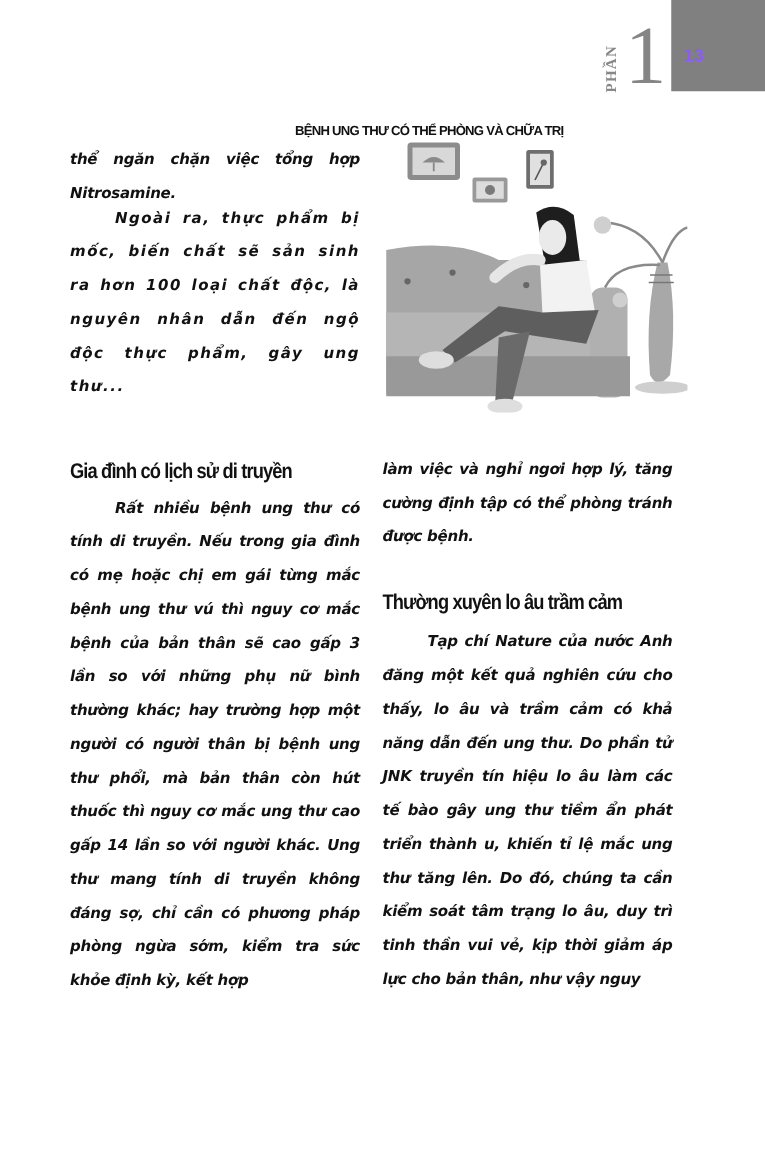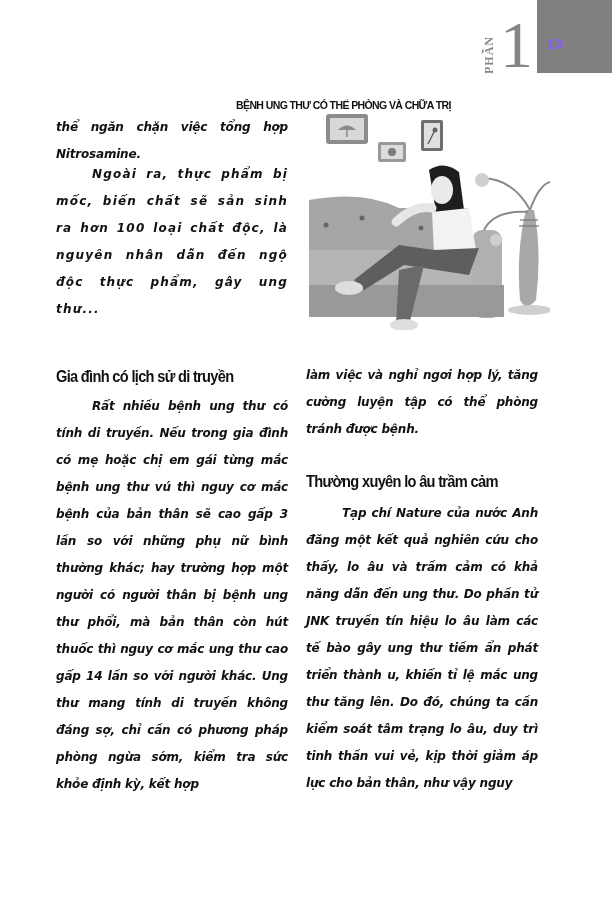--- a/index.html
+++ b/index.html
@@ -124,21 +124,21 @@
 <div class="part-number">1</div>
 
 <div class="col col-left">
   <p class="para" style="position:absolute; top:114px; width:232px;">thể ngăn chặn việc tổng hợp Nitrosamine.</p>
   <p class="para indent loose" style="position:absolute; top:161px; width:232px;">Ngoài ra, thực phẩm bị mốc, biến chất sẽ sản sinh ra hơn 100 loại chất độc, là nguyên nhân dẫn đến ngộ độc thực phẩm, gây ung thư...</p>
   <h2 class="heading" style="position:absolute; top:366px;">Gia đình có lịch sử di truyền</h2>
   <p class="para indent" style="position:absolute; top:393px; width:232px;">Rất nhiều bệnh ung thư có tính di truyền. Nếu trong gia đình có mẹ hoặc chị em gái từng mắc bệnh ung thư vú thì nguy cơ mắc bệnh của bản thân sẽ cao gấp 3 lần so với những phụ nữ bình thường khác; hay trường hợp một người có người thân bị bệnh ung thư phổi, mà bản thân còn hút thuốc thì nguy cơ mắc ung thư cao gấp 14 lần so với người khác. Ung thư mang tính di truyền không đáng sợ, chỉ cần có phương pháp phòng ngừa sớm, kiểm tra sức khỏe định kỳ, kết hợp</p>
 </div>
 
 <div class="col col-right">
-  <p class="para" style="position:absolute; top:362px; width:232px;">làm việc và nghỉ ngơi hợp lý, tăng cường luyện tập có thể phòng tránh được bệnh.</p>
+  <p class="para" style="position:absolute; top:362px; width:232px;">làm việc và nghỉ ngơi hợp lý, tăng cường định tập có thể phòng tránh được bệnh.</p>
   <h2 class="heading" style="position:absolute; top:471px;">Thường xuyên lo âu trầm cảm</h2>
   <p class="para indent" style="position:absolute; top:500px; width:232px;">Tạp chí Nature của nước Anh đăng một kết quả nghiên cứu cho thấy, lo âu và trầm cảm có khả năng dẫn đến ung thư. Do phần tử JNK truyền tín hiệu lo âu làm các tế bào gây ung thư tiềm ẩn phát triển thành u, khiến tỉ lệ mắc ung thư tăng lên. Do đó, chúng ta cần kiểm soát tâm trạng lo âu, duy trì tinh thần vui vẻ, kịp thời giảm áp lực cho bản thân, như vậy nguy</p>
 </div>
 
 <div class="illus">
   <svg width="246" height="230" viewBox="0 0 246 230" xmlns="http://www.w3.org/2000/svg">
 
     <g>
       <rect x="22" y="14" width="42" height="30" rx="3" fill="#8c8c8c"></rect>
       <rect x="26" y="18" width="34" height="22" fill="#d8d8d8"></rect>

